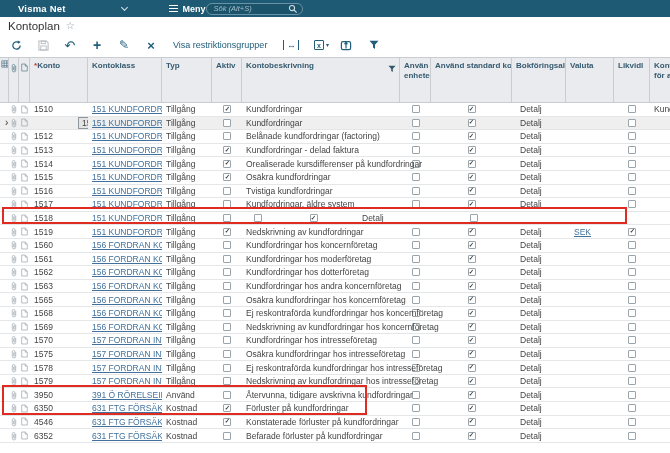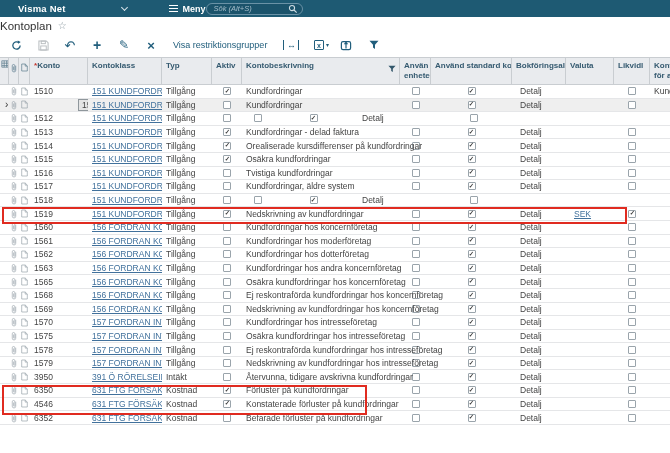--- a/index.html
+++ b/index.html
@@ -19,40 +19,40 @@
   .menu-label { font-size:9px; font-weight:bold; }
   .search-pill { width:97px; height:12px; border:1px solid #6a92a6;
                  border-radius:6px; background:#1b536b; display:flex; align-items:center; padding:0 4px 0 7px; }
   .search-pill input { flex:1; min-width:0; border:none; outline:none; background:transparent;
                        font-family:"Liberation Sans",sans-serif; font-style:italic; font-size:7.5px; color:#a3bcc9; }
   .search-pill input::placeholder { color:#a3bcc9; font-style:italic; }
 
   
   .titlebar { position:absolute; top:17px; left:0; width:670px; height:17px; background:#fff;
               display:flex; align-items:center; }
-  .page-title { font-size:11.5px; color:#333; }
+  .page-title { margin-left:8px; font-size:11.5px; color:#333; }
   .fav-star { margin-left:6px; font-size:10px; color:#8a98a0; line-height:1; }
 
   
   .toolbar { position:absolute; top:34px; left:0; width:670px; height:23px; background:#fff;
              display:flex; align-items:center; color:#215e7c; border-bottom:1px solid #fff; }
   .tb { display:flex; align-items:center; justify-content:center; height:16px; min-width:16px;
         margin-left:11px; cursor:pointer; color:#215e7c; font-size:12px; line-height:1; }
   .tb svg { display:block; }
   .tb.disabled { color:#b7bcbf; cursor:default; }
   .tb-text { font-size:9px; font-weight:normal; margin-left:14px; white-space:nowrap; }
   .tb-fit { font-size:9px; border-left:1.2px solid currentColor; border-right:1.2px solid currentColor;
             padding:0 1px; height:10px; display:flex; align-items:center; margin-left:16px; }
   .xlbox { width:10px; height:10px; border:1.2px solid currentColor; border-radius:1px;
            font-size:7px; font-weight:bold; display:flex; align-items:center; justify-content:center; }
   .caret { font-size:6px; margin-left:2px; }
 
   
   .grid { position:absolute; top:57px; left:0; width:670px; }
-  .hdr { display:flex; height:28px; background:#e9ebee; border-top:1px solid #c9cdd1;
+  .hdr { display:flex; height:46px; background:#e9ebee; border-top:1px solid #c9cdd1;
          border-bottom:1px solid #c9cdd1; color:#355a70; font-size:8px; font-weight:bold; }
   .hcell { border-right:1px solid #c9cdd1; padding:3px 0 0 4px; overflow:hidden; white-space:nowrap; line-height:1.25; }
   .hc-center { text-align:center; padding-left:0; }
   .req { color:#c2332b; }
   .row { display:flex; height:13.6px; background:#fff; border-bottom:1px solid #e5e6e8;
          font-size:8.5px; color:#444; align-items:center; }
   .row.sel { background:#efefef; }
   .cell { overflow:hidden; white-space:nowrap; padding-left:4px; height:100%; display:flex; align-items:center; }
   .cell.center { justify-content:center; padding-left:0; }
   .cell.ovf { overflow:visible; z-index:1; }
@@ -300,20 +300,21 @@
           <div class="cell c3">
             <span>1512</span>
           </div>
           <div class="cell c4">
             <a class="lnk">151 KUNDFORDRIN...</a>
           </div>
           <div class="cell c5">Tillgång</div>
           <div class="cell c6 center">
             <span class="cb"></span>
           </div>
+          <div class="cell c7 ovf">Belånade kundfordringar (factoring)</div>
           <div class="cell c8 center">
             <span class="cb"></span>
           </div>
           <div class="cell c9 center">
             <span class="cb">
               <span class="tick">✓</span>
             </span>
           </div>
           <div class="cell c10" style="padding-left:8px;">Detalj</div>
           <div class="cell c11" style="padding-left:8px;"></div>
@@ -1047,21 +1048,21 @@
               <path d="M1 1 h5 l3 3 v7 h-8 z" fill="none" stroke="currentColor" stroke-width="1"></path>
               <path d="M6 1 v3 h3" fill="none" stroke="currentColor" stroke-width="1"></path>
             </svg>
           </div>
           <div class="cell c3">
             <span>3950</span>
           </div>
           <div class="cell c4">
             <a class="lnk">391 Ö RÖRELSEINT...</a>
           </div>
-          <div class="cell c5">Intäkt</div>
+          <div class="cell c5">Använd</div>
           <div class="cell c6 center">
             <span class="cb"></span>
           </div>
           <div class="cell c7 ovf">Återvunna, tidigare avskrivna kundfordringar</div>
           <div class="cell c8 center">
             <span class="cb"></span>
           </div>
           <div class="cell c9 center">
             <span class="cb">
               <span class="tick">✓</span>

